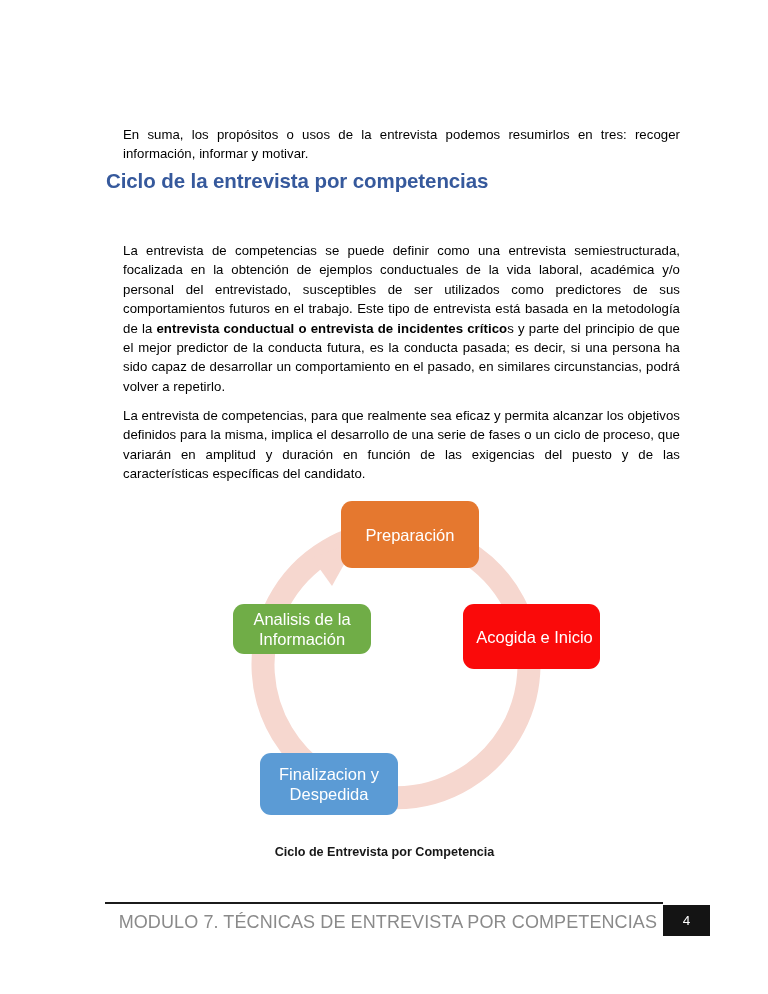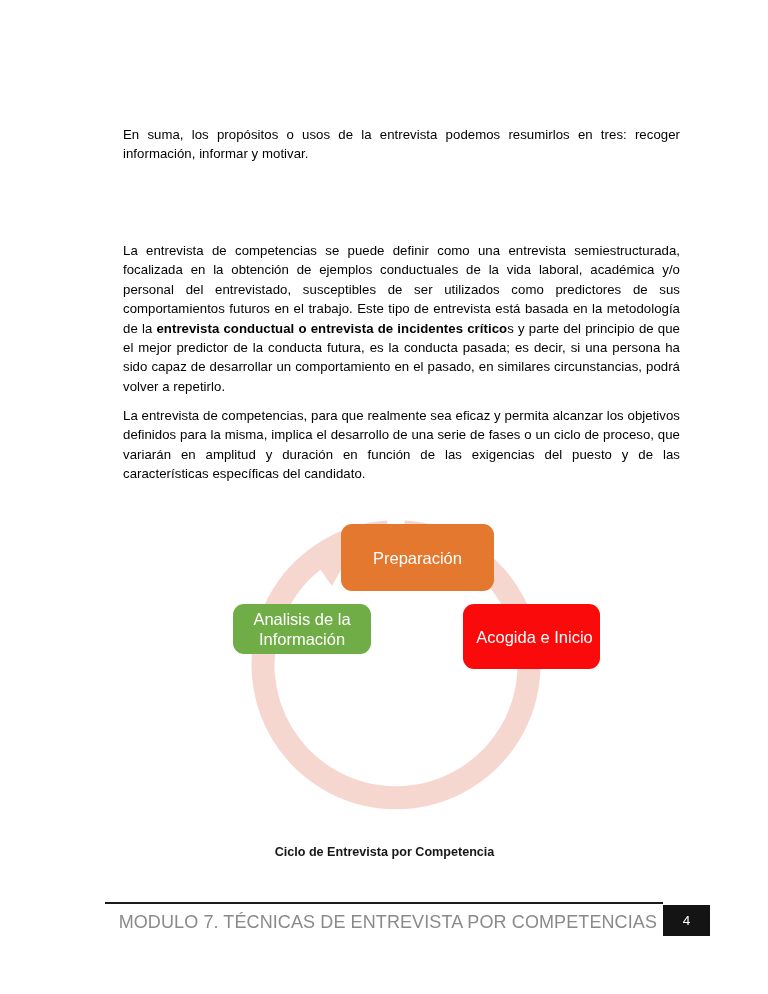--- a/index.html
+++ b/index.html
@@ -79,21 +79,21 @@
     text-align: center;
     color: #ffffff;
     font-size: 16.5px;
     line-height: 20px;
     border-radius: 11px;
     box-sizing: border-box;
     padding: 2px 6px;
   }
 
   .node-prep {
-    left: 149px; top: 30px; width: 153px; height: 67px;
+    left: 149px; top: 7px; width: 138px; height: 67px;
     background: #e5782f;
   }
   .node-acogida {
     left: 271px; top: 110px; width: 137px; height: 65px;
     background: #fa0a0a;
     padding-left: 12px;
   }
   .node-desarrollo {
     left: 229px; top: 258px; width: 129px; height: 65px;
     background: #ffc000;
@@ -152,20 +152,21 @@
     font-size: 13.5px;
   }
 </style>
 </head>
 <body>
 
 <div class="page">
 
   <p class="body col intro">En suma, los propósitos o usos de la entrevista podemos resumirlos en tres: recoger información, informar y motivar.</p>
 
+  <h2 class="heading">Ciclo de la entrevista por competencias</h2>
 
   <p class="body col para1"><span>La entrevista de competencias se puede definir como una entrevista semiestructurada, focalizada en la obtención de ejemplos conductuales de la vida laboral, académica y/o personal del entrevistado, susceptibles de ser utilizados como predictores de sus comportamientos futuros en el trabajo. Este tipo de entrevista está basada en la metodología de la </span><span class="bi">entrevista conductual o entrevista de incidentes crítico</span><span>s y parte del principio de que el mejor predictor de la conducta futura, es la conducta pasada; es decir, si una persona ha sido capaz de desarrollar un comportamiento en el pasado, en similares circunstancias, podrá volver a repetirlo.</span></p>
 
   <p class="body col para2">La entrevista de competencias, para que realmente sea eficaz y permita alcanzar los objetivos definidos para la misma, implica el desarrollo de una serie de fases o un ciclo de proceso, que variarán en amplitud y duración en función de las exigencias del puesto y de las características específicas del candidato.</p>
 
   <div class="diagram">
 
     <svg width="420" height="335" viewBox="0 0 420 335">
 
       <g fill="none" stroke="#f6d7cf" stroke-width="23" stroke-linecap="butt">
@@ -178,20 +179,23 @@
 
     <div class="node node-prep">
       <span>Preparación</span>
     </div>
 
     <div class="node node-acogida">
       <span>Acogida e Inicio</span>
     </div>
 
 
+    <div class="node node-finalizacion">
+      <span>Finalizacion y Despedida</span>
+    </div>
 
     <div class="node node-analisis">
       <span>Analisis de la Información</span>
     </div>
   </div>
 
   <div class="caption">Ciclo de Entrevista por Competencia</div>
 
   <div class="footer-rule"></div>
   <div class="footer-text">MODULO 7. TÉCNICAS DE ENTREVISTA POR COMPETENCIAS</div>

